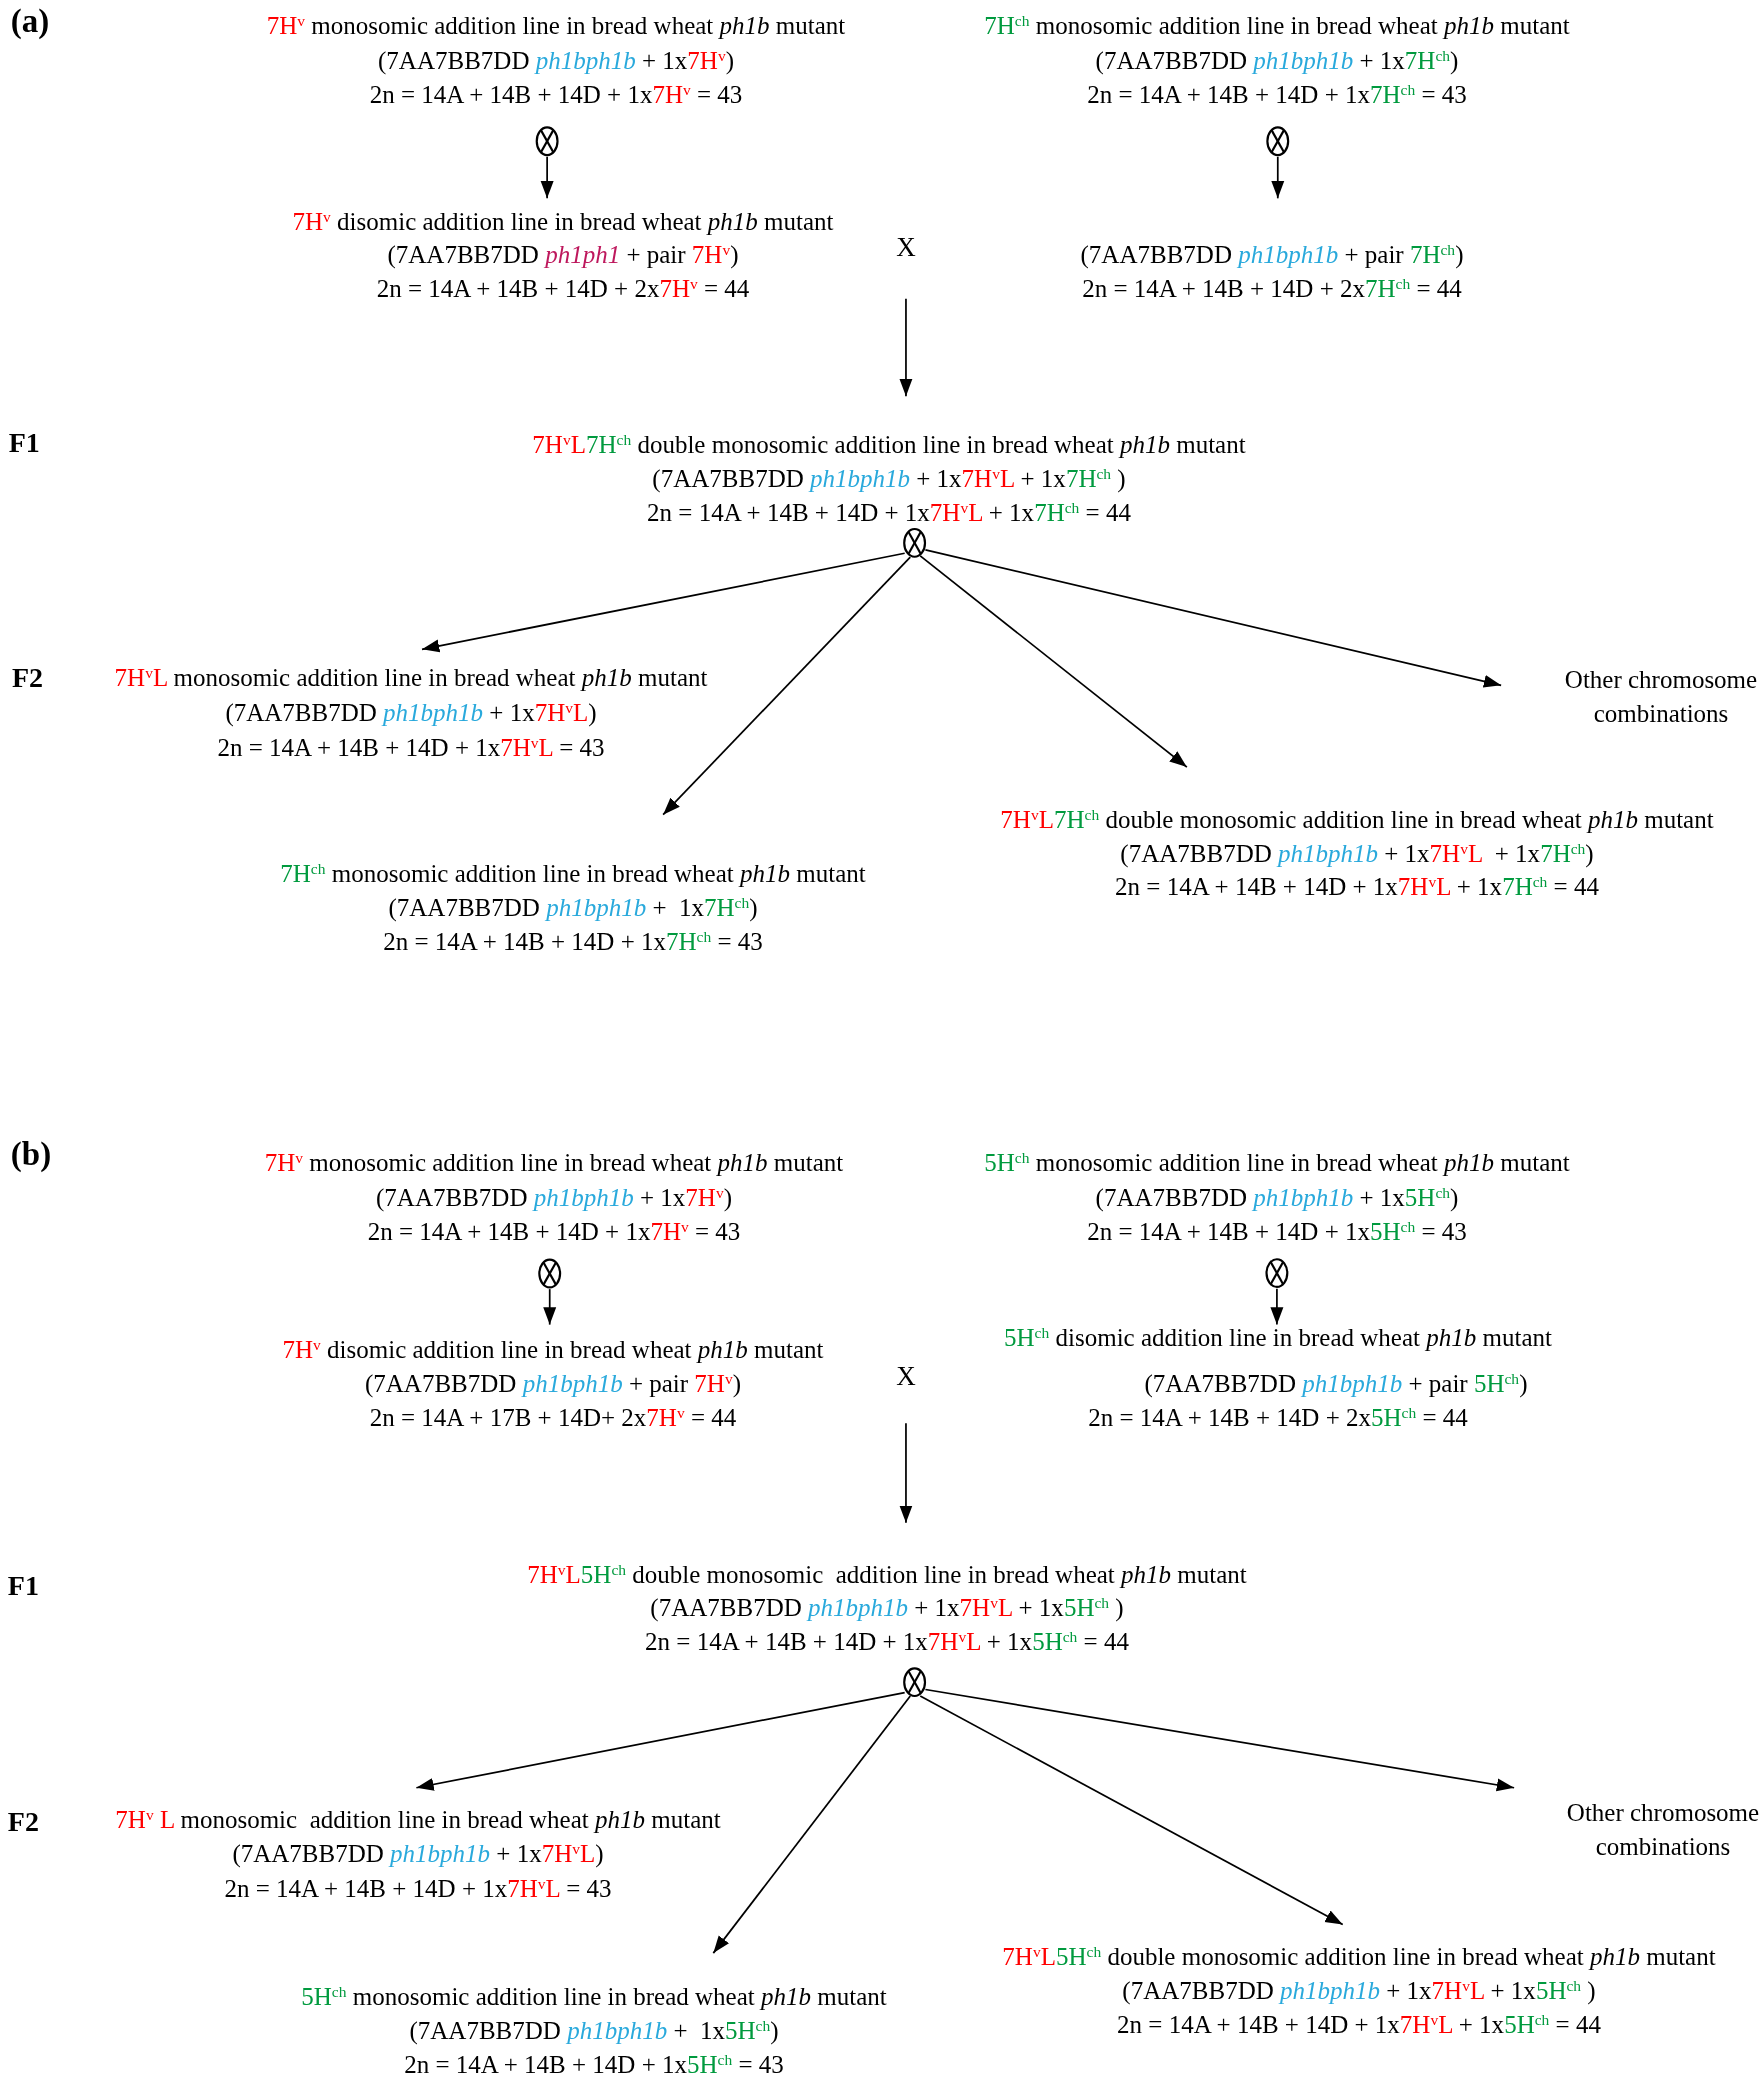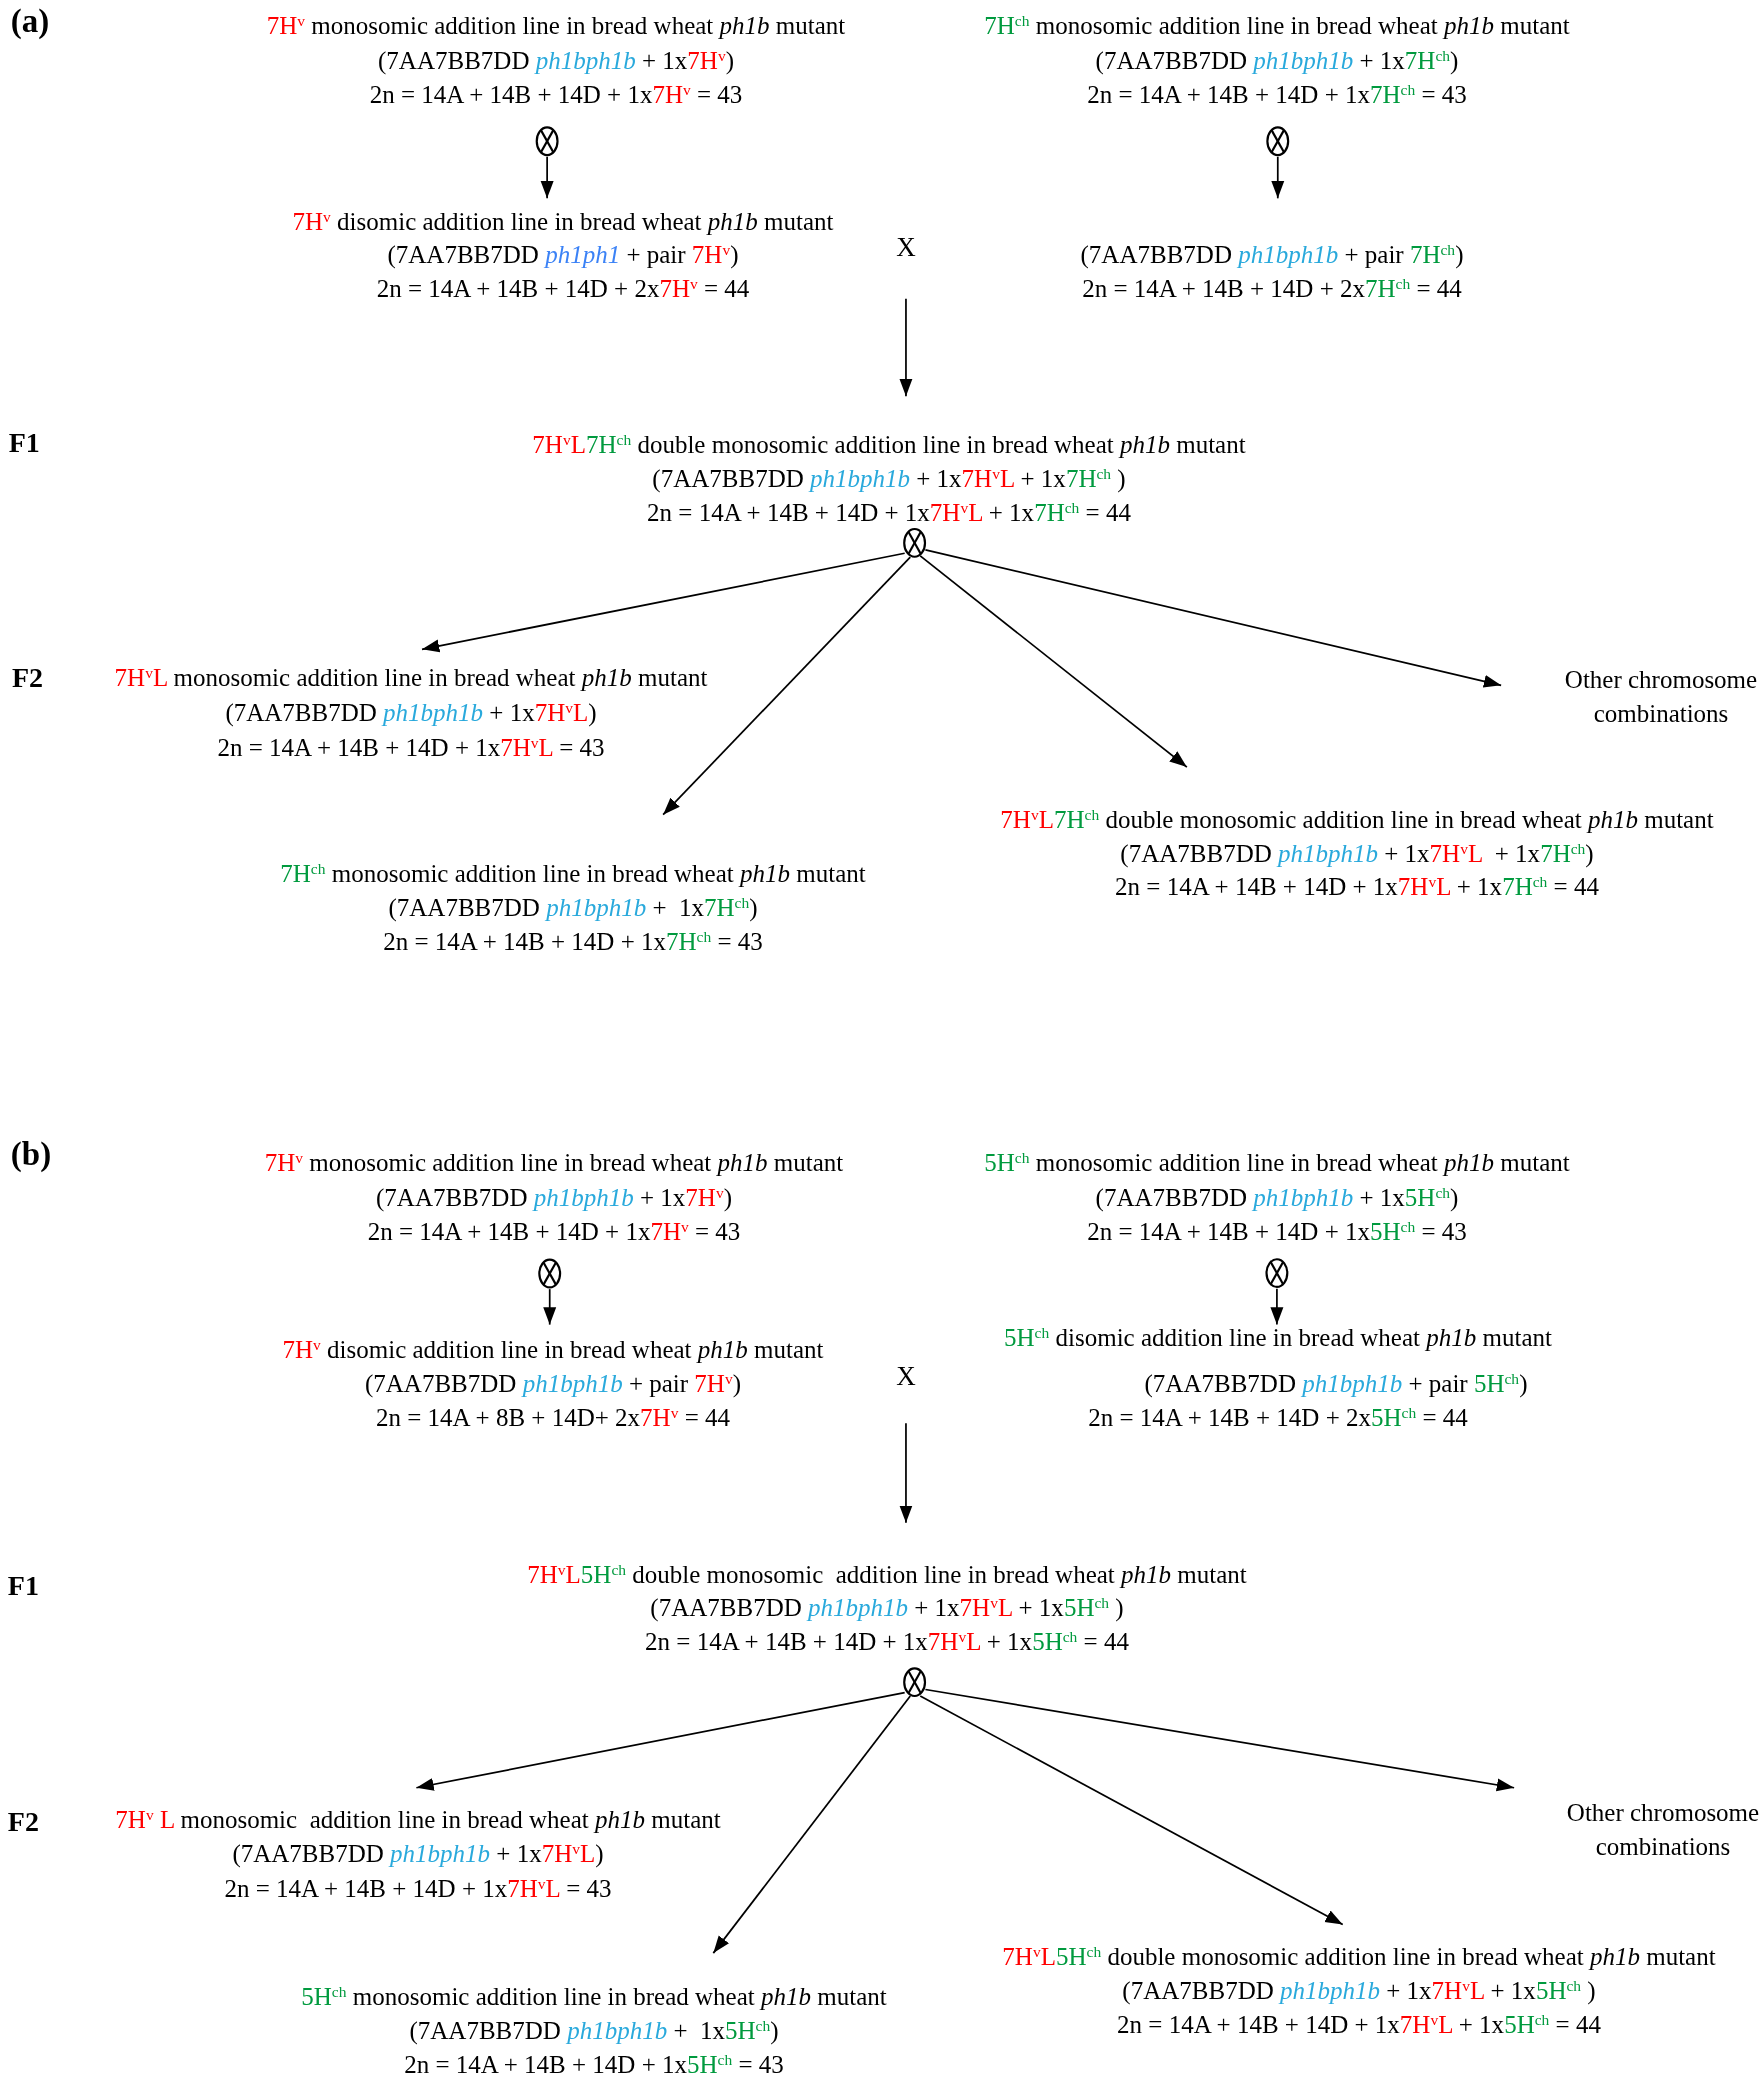--- a/index.html
+++ b/index.html
@@ -92,21 +92,21 @@
     <div class="lbl" style="left: 7.8px; top: 1807px; font-size: 28px; font-weight: bold;">F2</div>
     <div class="lbl" style="left: 906px; top: 233px; font-size: 27px; font-weight: normal; transform: translateX(-50%);">X</div>
     <div class="lbl" style="left: 906px; top: 1362px; font-size: 27px; font-weight: normal; transform: translateX(-50%);">X</div>
     <div class="line" style="left: 556px; top: 12px;"><span class="" style="color: rgb(255, 0, 0);">7H</span><span class="sup" style="color: rgb(255, 0, 0);">v</span><span class=""> monosomic addition line in bread wheat </span><span class="it">ph1b</span><span class=""> mutant</span></div>
     <div class="line" style="left: 556px; top: 47px;"><span class="">(7AA7BB7DD </span><span class="it" style="color: rgb(41, 169, 220);">ph1bph1b</span><span class=""> + 1x</span><span class="" style="color: rgb(255, 0, 0);">7H</span><span class="sup" style="color: rgb(255, 0, 0);">v</span><span class="">)</span></div>
     <div class="line" style="left: 556px; top: 81px;"><span class="">2n = 14A + 14B + 14D + 1x</span><span class="" style="color: rgb(255, 0, 0);">7H</span><span class="sup" style="color: rgb(255, 0, 0);">v</span><span class=""> = 43</span></div>
     <div class="line" style="left: 1277px; top: 12px;"><span class="" style="color: rgb(0, 154, 62);">7H</span><span class="sup" style="color: rgb(0, 154, 62);">ch</span><span class=""> monosomic addition line in bread wheat </span><span class="it">ph1b</span><span class=""> mutant</span></div>
     <div class="line" style="left: 1277px; top: 47px;"><span class="">(7AA7BB7DD </span><span class="it" style="color: rgb(41, 169, 220);">ph1bph1b</span><span class=""> + 1x</span><span class="" style="color: rgb(0, 154, 62);">7H</span><span class="sup" style="color: rgb(0, 154, 62);">ch</span><span class="">)</span></div>
     <div class="line" style="left: 1277px; top: 81px;"><span class="">2n = 14A + 14B + 14D + 1x</span><span class="" style="color: rgb(0, 154, 62);">7H</span><span class="sup" style="color: rgb(0, 154, 62);">ch</span><span class=""> = 43</span></div>
     <div class="line" style="left: 563px; top: 208px;"><span class="" style="color: rgb(255, 0, 0);">7H</span><span class="sup" style="color: rgb(255, 0, 0);">v</span><span class=""> disomic addition line in bread wheat </span><span class="it">ph1b</span><span class=""> mutant</span></div>
-    <div class="line" style="left: 563px; top: 241px;"><span class="">(7AA7BB7DD </span><span class="it" style="color: #3b82f6;">ph1ph1</span><span class=""> + pair </span><span class="" style="color: rgb(255, 0, 0);">7H</span><span class="sup" style="color: rgb(255, 0, 0);">v</span><span class="">)</span></div>
+    <div class="line" style="left: 563px; top: 241px;"><span class="">(7AA7BB7DD </span><span class="it" style="color: #be185d;">ph1ph1</span><span class=""> + pair </span><span class="" style="color: rgb(255, 0, 0);">7H</span><span class="sup" style="color: rgb(255, 0, 0);">v</span><span class="">)</span></div>
     <div class="line" style="left: 563px; top: 275px;"><span class="">2n = 14A + 14B + 14D + 2x</span><span class="" style="color: rgb(255, 0, 0);">7H</span><span class="sup" style="color: rgb(255, 0, 0);">v</span><span class=""> = 44</span></div>
     <div class="line" style="left: 1272px; top: 241px;"><span class="">(7AA7BB7DD </span><span class="it" style="color: rgb(41, 169, 220);">ph1bph1b</span><span class=""> + pair </span><span class="" style="color: rgb(0, 154, 62);">7H</span><span class="sup" style="color: rgb(0, 154, 62);">ch</span><span class="">)</span></div>
     <div class="line" style="left: 1272px; top: 275px;"><span class="">2n = 14A + 14B + 14D + 2x</span><span class="" style="color: rgb(0, 154, 62);">7H</span><span class="sup" style="color: rgb(0, 154, 62);">ch</span><span class=""> = 44</span></div>
     <div class="line" style="left: 889px; top: 431px;"><span class="" style="color: rgb(255, 0, 0);">7H</span><span class="sup" style="color: rgb(255, 0, 0);">v</span><span class="" style="color: rgb(255, 0, 0);">L</span><span class="" style="color: rgb(0, 154, 62);">7H</span><span class="sup" style="color: rgb(0, 154, 62);">ch</span><span class=""> double monosomic addition line in bread wheat </span><span class="it">ph1b</span><span class=""> mutant</span></div>
     <div class="line" style="left: 889px; top: 465px;"><span class="">(7AA7BB7DD </span><span class="it" style="color: rgb(41, 169, 220);">ph1bph1b</span><span class=""> + 1x</span><span class="" style="color: rgb(255, 0, 0);">7H</span><span class="sup" style="color: rgb(255, 0, 0);">v</span><span class="" style="color: rgb(255, 0, 0);">L</span><span class=""> + 1x</span><span class="" style="color: rgb(0, 154, 62);">7H</span><span class="sup" style="color: rgb(0, 154, 62);">ch</span><span class=""> )</span></div>
     <div class="line" style="left: 889px; top: 499px;"><span class="">2n = 14A + 14B + 14D + 1x</span><span class="" style="color: rgb(255, 0, 0);">7H</span><span class="sup" style="color: rgb(255, 0, 0);">v</span><span class="" style="color: rgb(255, 0, 0);">L</span><span class=""> + 1x</span><span class="" style="color: rgb(0, 154, 62);">7H</span><span class="sup" style="color: rgb(0, 154, 62);">ch</span><span class=""> = 44</span></div>
     <div class="line" style="left: 411px; top: 664px;"><span class="" style="color: rgb(255, 0, 0);">7H</span><span class="sup" style="color: rgb(255, 0, 0);">v</span><span class="" style="color: rgb(255, 0, 0);">L</span><span class=""> monosomic addition line in bread wheat </span><span class="it">ph1b</span><span class=""> mutant</span></div>
     <div class="line" style="left: 411px; top: 699px;"><span class="">(7AA7BB7DD </span><span class="it" style="color: rgb(41, 169, 220);">ph1bph1b</span><span class=""> + 1x</span><span class="" style="color: rgb(255, 0, 0);">7H</span><span class="sup" style="color: rgb(255, 0, 0);">v</span><span class="" style="color: rgb(255, 0, 0);">L</span><span class="">)</span></div>
     <div class="line" style="left: 411px; top: 734px;"><span class="">2n = 14A + 14B + 14D + 1x</span><span class="" style="color: rgb(255, 0, 0);">7H</span><span class="sup" style="color: rgb(255, 0, 0);">v</span><span class="" style="color: rgb(255, 0, 0);">L</span><span class=""> = 43</span></div>
     <div class="line" style="left: 573px; top: 860px;"><span class="" style="color: rgb(0, 154, 62);">7H</span><span class="sup" style="color: rgb(0, 154, 62);">ch</span><span class=""> monosomic addition line in bread wheat </span><span class="it">ph1b</span><span class=""> mutant</span></div>
@@ -118,21 +118,21 @@
     <div class="line" style="left: 1661px; top: 666px;"><span class="">Other chromosome</span></div>
     <div class="line" style="left: 1661px; top: 700px;"><span class="">combinations</span></div>
     <div class="line" style="left: 554px; top: 1149px;"><span class="" style="color: rgb(255, 0, 0);">7H</span><span class="sup" style="color: rgb(255, 0, 0);">v</span><span class=""> monosomic addition line in bread wheat </span><span class="it">ph1b</span><span class=""> mutant</span></div>
     <div class="line" style="left: 554px; top: 1184px;"><span class="">(7AA7BB7DD </span><span class="it" style="color: rgb(41, 169, 220);">ph1bph1b</span><span class=""> + 1x</span><span class="" style="color: rgb(255, 0, 0);">7H</span><span class="sup" style="color: rgb(255, 0, 0);">v</span><span class="">)</span></div>
     <div class="line" style="left: 554px; top: 1218px;"><span class="">2n = 14A + 14B + 14D + 1x</span><span class="" style="color: rgb(255, 0, 0);">7H</span><span class="sup" style="color: rgb(255, 0, 0);">v</span><span class=""> = 43</span></div>
     <div class="line" style="left: 1277px; top: 1149px;"><span class="" style="color: rgb(0, 154, 62);">5H</span><span class="sup" style="color: rgb(0, 154, 62);">ch</span><span class=""> monosomic addition line in bread wheat </span><span class="it">ph1b</span><span class=""> mutant</span></div>
     <div class="line" style="left: 1277px; top: 1184px;"><span class="">(7AA7BB7DD </span><span class="it" style="color: rgb(41, 169, 220);">ph1bph1b</span><span class=""> + 1x</span><span class="" style="color: rgb(0, 154, 62);">5H</span><span class="sup" style="color: rgb(0, 154, 62);">ch</span><span class="">)</span></div>
     <div class="line" style="left: 1277px; top: 1218px;"><span class="">2n = 14A + 14B + 14D + 1x</span><span class="" style="color: rgb(0, 154, 62);">5H</span><span class="sup" style="color: rgb(0, 154, 62);">ch</span><span class=""> = 43</span></div>
     <div class="line" style="left: 553px; top: 1336px;"><span class="" style="color: rgb(255, 0, 0);">7H</span><span class="sup" style="color: rgb(255, 0, 0);">v</span><span class=""> disomic addition line in bread wheat </span><span class="it">ph1b</span><span class=""> mutant</span></div>
     <div class="line" style="left: 553px; top: 1370px;"><span class="">(7AA7BB7DD </span><span class="it" style="color: rgb(41, 169, 220);">ph1bph1b</span><span class=""> + pair </span><span class="" style="color: rgb(255, 0, 0);">7H</span><span class="sup" style="color: rgb(255, 0, 0);">v</span><span class="">)</span></div>
-    <div class="line" style="left: 553px; top: 1404px;"><span class="">2n = 14A + 8B + 14D+ 2x</span><span class="" style="color: rgb(255, 0, 0);">7H</span><span class="sup" style="color: rgb(255, 0, 0);">v</span><span class=""> = 44</span></div>
+    <div class="line" style="left: 553px; top: 1404px;"><span class="">2n = 14A + 17B + 14D+ 2x</span><span class="" style="color: rgb(255, 0, 0);">7H</span><span class="sup" style="color: rgb(255, 0, 0);">v</span><span class=""> = 44</span></div>
     <div class="line" style="left: 1278px; top: 1324px;"><span class="" style="color: rgb(0, 154, 62);">5H</span><span class="sup" style="color: rgb(0, 154, 62);">ch</span><span class=""> disomic addition line in bread wheat </span><span class="it">ph1b</span><span class=""> mutant</span></div>
     <div class="line" style="left: 1336px; top: 1370px;"><span class="">(7AA7BB7DD </span><span class="it" style="color: rgb(41, 169, 220);">ph1bph1b</span><span class=""> + pair </span><span class="" style="color: rgb(0, 154, 62);">5H</span><span class="sup" style="color: rgb(0, 154, 62);">ch</span><span class="">)</span></div>
     <div class="line" style="left: 1278px; top: 1404px;"><span class="">2n = 14A + 14B + 14D + 2x</span><span class="" style="color: rgb(0, 154, 62);">5H</span><span class="sup" style="color: rgb(0, 154, 62);">ch</span><span class=""> = 44</span></div>
     <div class="line" style="left: 887px; top: 1561px;"><span class="" style="color: rgb(255, 0, 0);">7H</span><span class="sup" style="color: rgb(255, 0, 0);">v</span><span class="" style="color: rgb(255, 0, 0);">L</span><span class="" style="color: rgb(0, 154, 62);">5H</span><span class="sup" style="color: rgb(0, 154, 62);">ch</span><span class=""> double monosomic  addition line in bread wheat </span><span class="it">ph1b</span><span class=""> mutant</span></div>
     <div class="line" style="left: 887px; top: 1594px;"><span class="">(7AA7BB7DD </span><span class="it" style="color: rgb(41, 169, 220);">ph1bph1b</span><span class=""> + 1x</span><span class="" style="color: rgb(255, 0, 0);">7H</span><span class="sup" style="color: rgb(255, 0, 0);">v</span><span class="" style="color: rgb(255, 0, 0);">L</span><span class=""> + 1x</span><span class="" style="color: rgb(0, 154, 62);">5H</span><span class="sup" style="color: rgb(0, 154, 62);">ch</span><span class=""> )</span></div>
     <div class="line" style="left: 887px; top: 1628px;"><span class="">2n = 14A + 14B + 14D + 1x</span><span class="" style="color: rgb(255, 0, 0);">7H</span><span class="sup" style="color: rgb(255, 0, 0);">v</span><span class="" style="color: rgb(255, 0, 0);">L</span><span class=""> + 1x</span><span class="" style="color: rgb(0, 154, 62);">5H</span><span class="sup" style="color: rgb(0, 154, 62);">ch</span><span class=""> = 44</span></div>
     <div class="line" style="left: 418px; top: 1806px; text-align: right;"><span class="" style="color: rgb(255, 0, 0);">7H</span><span class="sup" style="color: rgb(255, 0, 0);">v</span><span class="" style="color: rgb(255, 0, 0);"> L</span><span class=""> monosomic  addition line in bread wheat </span><span class="it">ph1b</span><span class=""> mutant</span></div>
     <div class="line" style="left: 418px; top: 1840px;"><span class="">(7AA7BB7DD </span><span class="it" style="color: rgb(41, 169, 220);">ph1bph1b</span><span class=""> + 1x</span><span class="" style="color: rgb(255, 0, 0);">7H</span><span class="sup" style="color: rgb(255, 0, 0);">v</span><span class="" style="color: rgb(255, 0, 0);">L</span><span class="">)</span></div>
     <div class="line" style="left: 418px; top: 1875px;"><span class="">2n = 14A + 14B + 14D + 1x</span><span class="" style="color: rgb(255, 0, 0);">7H</span><span class="sup" style="color: rgb(255, 0, 0);">v</span><span class="" style="color: rgb(255, 0, 0);">L</span><span class=""> = 43</span></div>
     <div class="line" style="left: 594px; top: 1983px;"><span class="" style="color: rgb(0, 154, 62);">5H</span><span class="sup" style="color: rgb(0, 154, 62);">ch</span><span class=""> monosomic addition line in bread wheat </span><span class="it">ph1b</span><span class=""> mutant</span></div>

